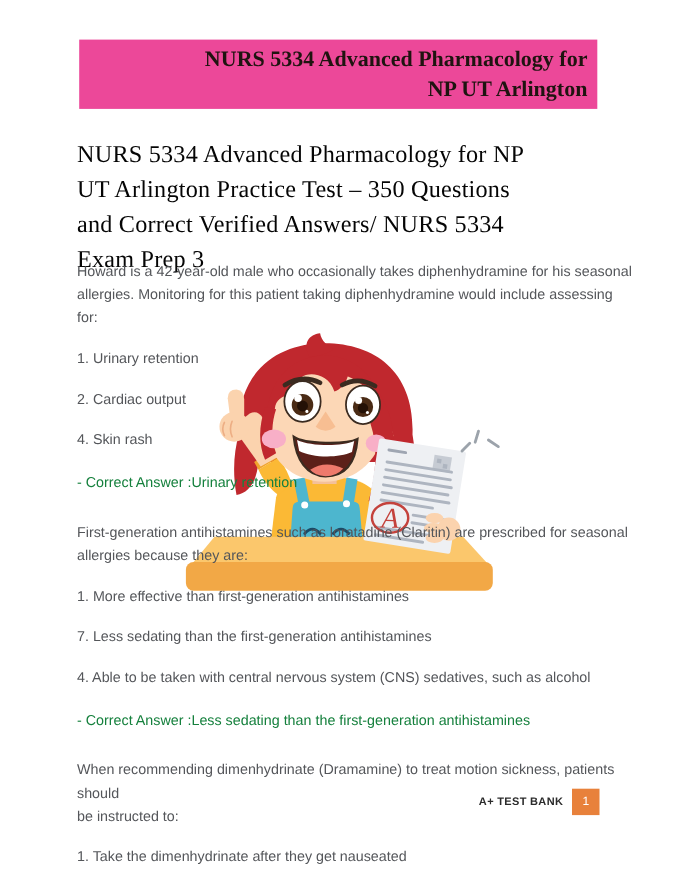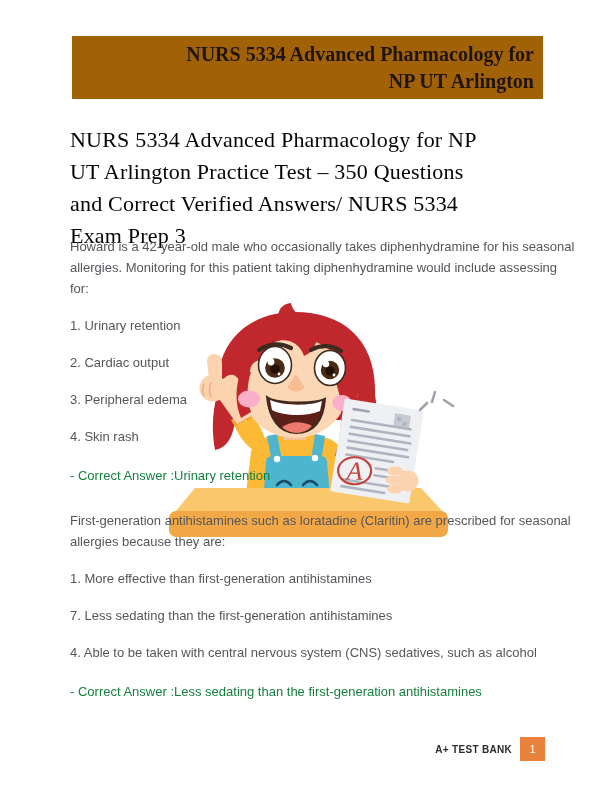--- a/index.html
+++ b/index.html
@@ -3,41 +3,41 @@
 <meta charset="utf-8">
 <style>
   html,body{margin:0;padding:0;}
   body{
     width:612px;height:792px;position:relative;overflow:hidden;
     background:#ffffff;
     font-family:"Liberation Sans", sans-serif;
   }
   .banner{
     position:absolute;left:72px;top:36px;width:471px;height:63px;
-    background:#a16207;box-sizing:border-box;
+    background:#ec4899;box-sizing:border-box;
     padding:5px 9px 0 0;text-align:right;
     font-family:"Liberation Serif", serif;font-weight:bold;
     font-size:20px;line-height:27px;color:#1F1410;
     white-space:pre-line;z-index:2;
   }
   .doc-title{
     position:absolute;left:70px;top:113px;width:492px;
     font-family:"Liberation Serif", serif;font-weight:normal;
     font-size:22px;line-height:32px;color:#050505;letter-spacing:0.2px;
     white-space:pre-line;z-index:2;margin-top:11px;
   }
   .content{
     position:absolute;left:70px;top:236px;width:508px;
     font-size:13px;line-height:21px;color:#54565A;z-index:2;
   }
   .prompt{margin:0 0 2px;white-space:pre-line;}
   .option{margin:16px 0 3px;}
   .answer{margin:18px 0 24px;color:#15803d;}
   .footer{
-    position:absolute;top:736px;right:67px;height:26px;
+    position:absolute;top:716px;right:67px;height:26px;
     display:flex;align-items:center;gap:8px;z-index:2;
   }
   .brand{font-size:10px;font-weight:bold;color:#2B2B2B;letter-spacing:0.3px;}
   .page-badge{
     width:25px;height:24px;background:#E8813B;color:#ffffff;
     font-size:11px;display:flex;align-items:center;justify-content:center;
   }
   .illustration{position:absolute;left:165px;top:300px;width:290px;height:240px;z-index:1;}
 </style>
 </head>
@@ -150,30 +150,34 @@
     <path d="M 279,100 L 288,106"></path>
   </g>
 </svg>
 
 <div class="content">
   <div>
     <p class="prompt">Howard is a 42-year-old male who occasionally takes diphenhydramine for his seasonal
 allergies. Monitoring for this patient taking diphenhydramine would include assessing for:</p>
     <p class="option">1. Urinary retention</p>
     <p class="option">2. Cardiac output</p>
-    <p class="option">3. Peripheral edema</p>
     <p class="option">4. Skin rash</p>
     <p class="answer"> - Correct Answer :Urinary retention</p>
   </div>
   <div>
     <p class="prompt">First-generation antihistamines such as loratadine (Claritin) are prescribed for seasonal
 allergies because they are:</p>
     <p class="option">1. More effective than first-generation antihistamines</p>
     <p class="option">7. Less sedating than the first-generation antihistamines</p>
     <p class="option">4. Able to be taken with central nervous system (CNS) sedatives, such as alcohol</p>
     <p class="answer"> - Correct Answer :Less sedating than the first-generation antihistamines</p>
   </div>
+  <div>
+    <p class="prompt">When recommending dimenhydrinate (Dramamine) to treat motion sickness, patients should
+be instructed to:</p>
+    <p class="option">1. Take the dimenhydrinate after they get nauseated</p>
+  </div>
 </div>
 
 <div class="footer">
   <span class="brand">A+ TEST BANK</span>
   <span class="page-badge">1</span>
 </div>
 
 </body></html>

